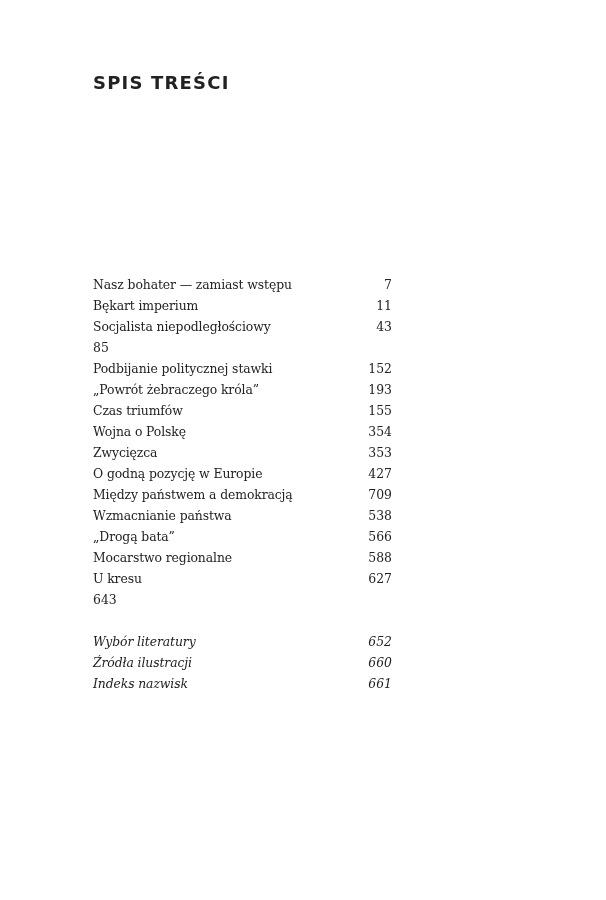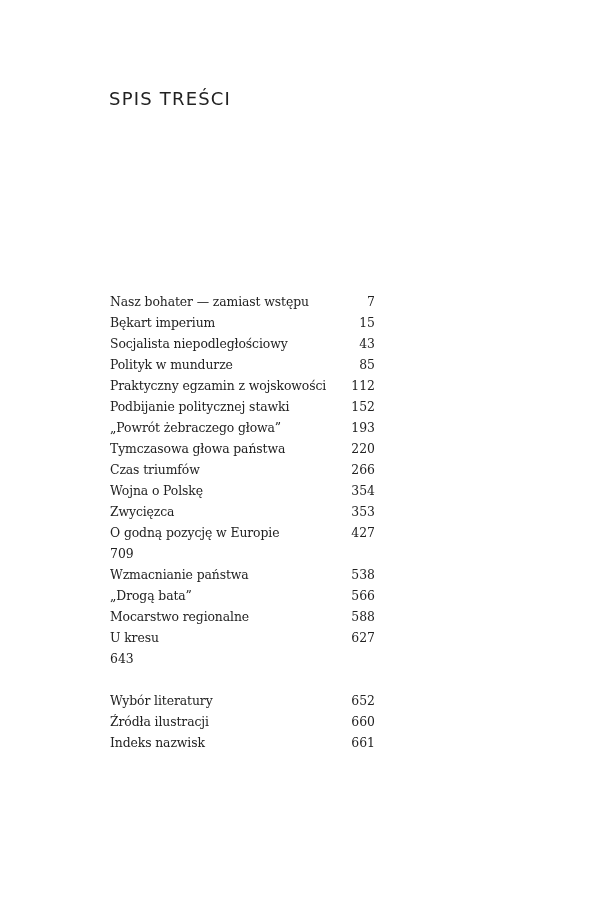--- a/index.html
+++ b/index.html
@@ -1,25 +1,25 @@
 <!DOCTYPE html>
 <html><head>
 <meta charset="utf-8">
 <style>
   html, body { margin: 0; padding: 0; background: #ffffff; }
   body { width: 606px; height: 900px; position: relative; overflow: hidden; }
   .title {
     position: absolute; left: 93px; top: 72px;
     font-family: "DejaVu Sans", sans-serif; font-size: 18px;
-    letter-spacing: 1.2px; color: #222222; font-weight: normal;
-    margin: 16px;
+    letter-spacing: 1.2px; color: #222222; font-weight: bold;
+    margin: 0;
   }
   .toc { position: absolute; left: 93px; top: 274px; width: 299px; }
-  .toc-group { margin: 17px; padding: 0; list-style: none; }
-  .toc-group + .toc-group { margin-top: 21px; }
+  .toc-group { margin: 0; padding: 0; list-style: none; }
+  .toc-group + .toc-group { margin-top: 21px; font-style: italic; }
   .row {
     display: flex; justify-content: space-between; align-items: baseline;
     height: 21px; line-height: 21px;
     font-family: "DejaVu Serif", serif; font-size: 12.4px; color: #222222;
   }
   .row .label { white-space: nowrap; letter-spacing: -0.1px; }
   .row .page { text-align: right; }
 </style>
 </head>
 <body>
@@ -27,63 +27,55 @@
 <h1 class="title">SPIS TREŚCI</h1>
 
 <div class="toc">
   <ul class="toc-group" id="chapters">
       <li class="row">
         <span class="label">Nasz bohater — zamiast wstępu</span>
         <span class="page">7</span>
       </li>
       <li class="row">
         <span class="label">Bękart imperium</span>
-        <span class="page">15</span>
+        <span class="page">11</span>
       </li>
       <li class="row">
         <span class="label">Socjalista niepodległościowy</span>
         <span class="page">43</span>
       </li>
       <li class="row">
-        <span class="label">Polityk w mundurze</span>
         <span class="page">85</span>
-      </li>
-      <li class="row">
-        <span class="label">Praktyczny egzamin z wojskowości</span>
-        <span class="page">112</span>
       </li>
       <li class="row">
         <span class="label">Podbijanie politycznej stawki</span>
         <span class="page">152</span>
       </li>
       <li class="row">
-        <span class="label">„Powrót żebraczego głowa”</span>
+        <span class="label">„Powrót żebraczego króla”</span>
         <span class="page">193</span>
       </li>
       <li class="row">
-        <span class="label">Tymczasowa głowa państwa</span>
-        <span class="page">220</span>
-      </li>
-      <li class="row">
         <span class="label">Czas triumfów</span>
-        <span class="page">266</span>
+        <span class="page">155</span>
       </li>
       <li class="row">
         <span class="label">Wojna o Polskę</span>
         <span class="page">354</span>
       </li>
       <li class="row">
         <span class="label">Zwycięzca</span>
         <span class="page">353</span>
       </li>
       <li class="row">
         <span class="label">O godną pozycję w Europie</span>
         <span class="page">427</span>
       </li>
       <li class="row">
+        <span class="label">Między państwem a demokracją</span>
         <span class="page">709</span>
       </li>
       <li class="row">
         <span class="label">Wzmacnianie państwa</span>
         <span class="page">538</span>
       </li>
       <li class="row">
         <span class="label">„Drogą bata”</span>
         <span class="page">566</span>
       </li>

